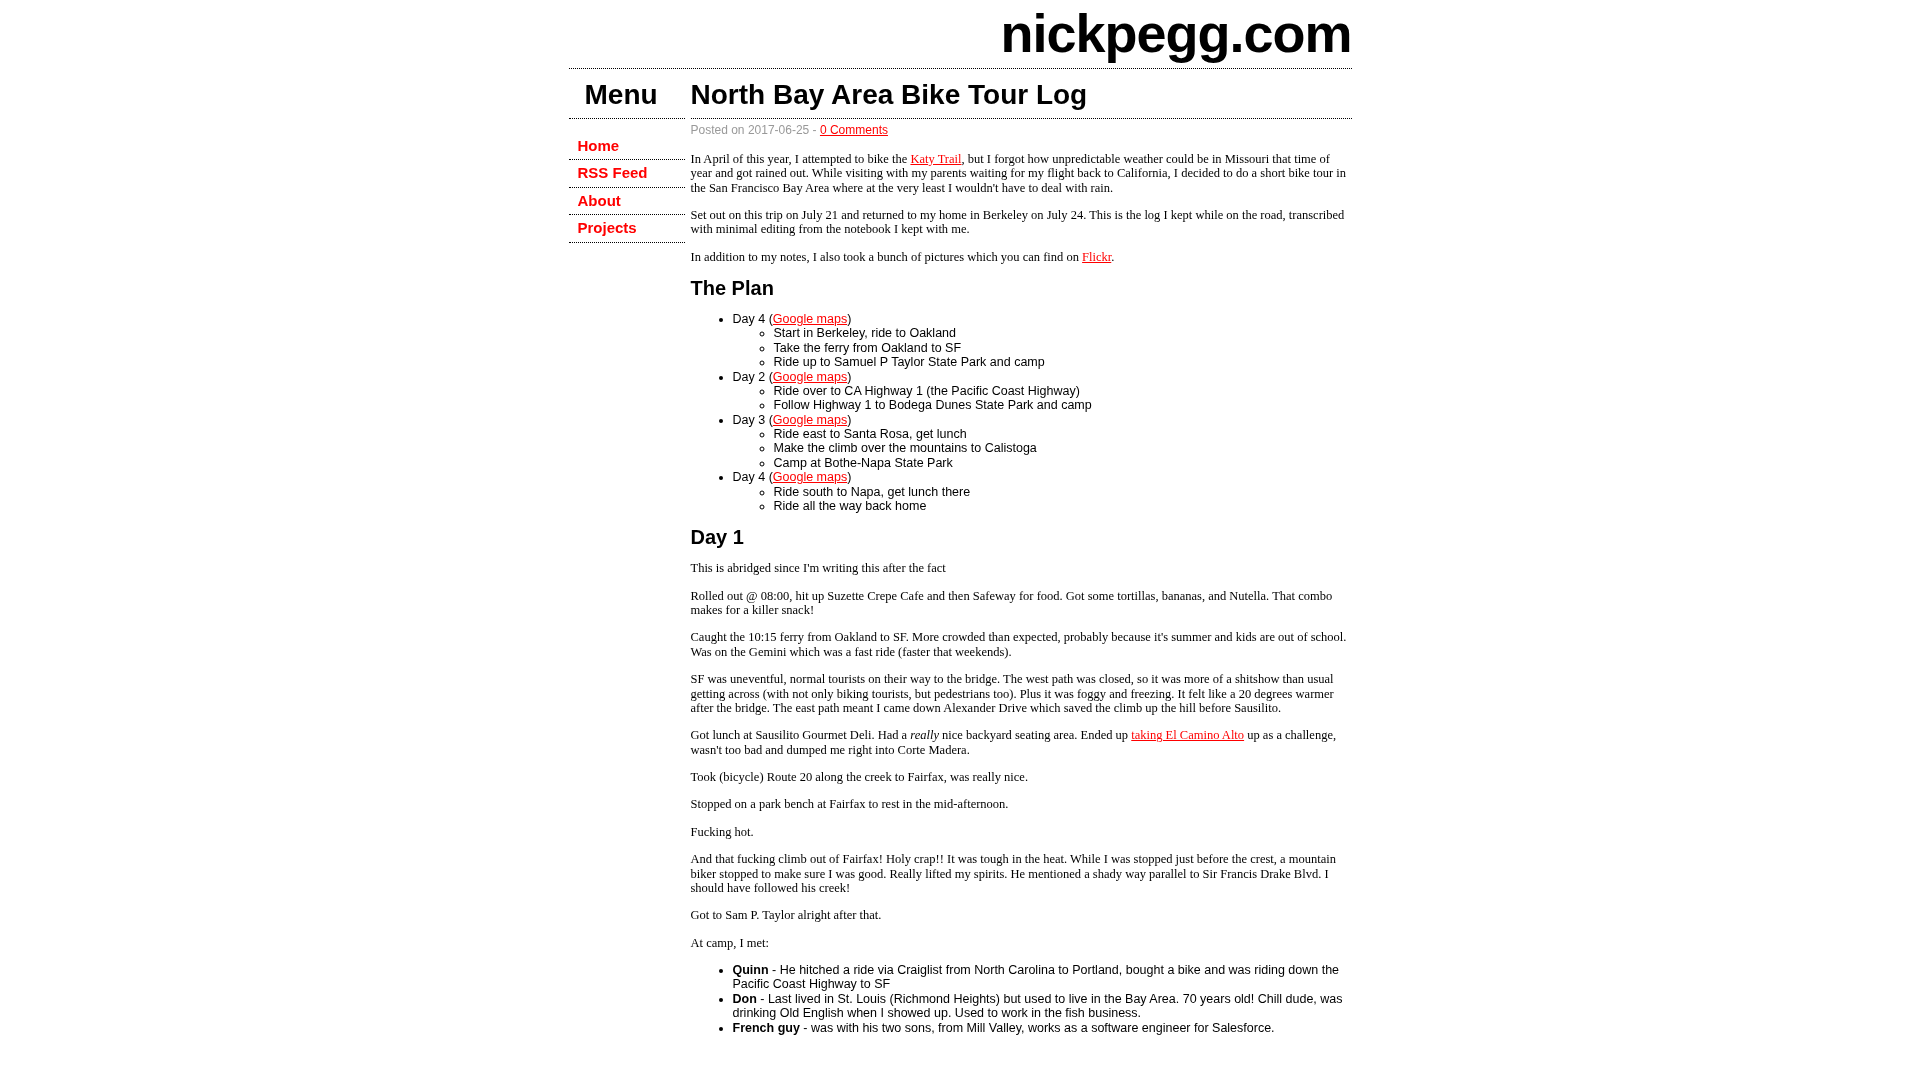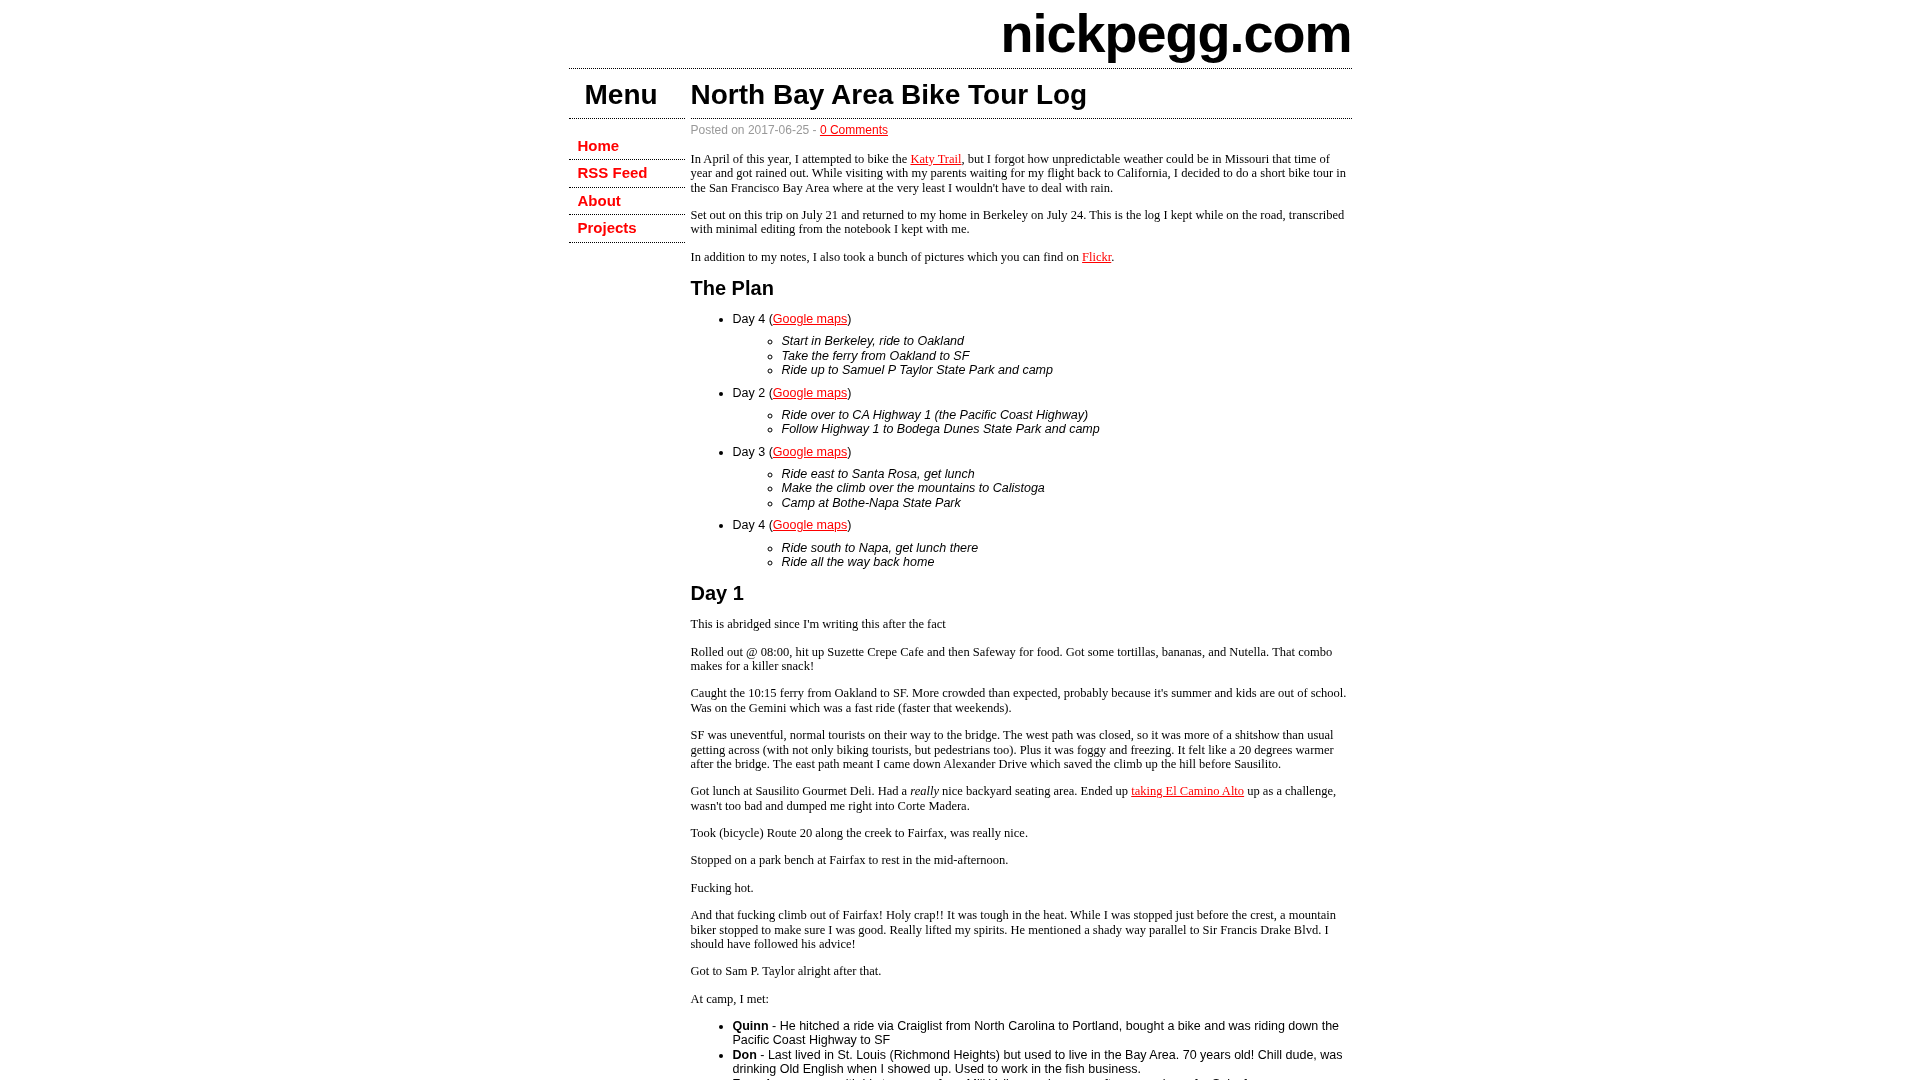--- a/index.html
+++ b/index.html
@@ -39,21 +39,21 @@
     margin: 0; font-size: 28px; font-weight: bold; line-height: 1.0;
     padding-bottom: 9px; border-bottom: 1px dotted #000;
   }
   .post-meta { color: #999999; font-size: 12px; margin: 5px 0 14px 0; }
   .post-meta a { color: #ff0000; text-decoration: underline; }
 
   .post-body p { margin: 13px 0; font-family: Liberation Serif, serif; }
   .post-body h2 { font-size: 20px; font-weight: bold; margin: 8px 0 13px 0; line-height: 1.1; }
   .post-body a { color: #ff0000; text-decoration: underline; }
   .post-body ul { margin: 13px 0; padding-left: 42px; list-style-type: disc; }
-  .post-body ul ul { margin: 8px; padding-left: 41px; list-style-type: circle; font-style: italic; }
+  .post-body ul ul { margin: 0; padding-left: 41px; list-style-type: circle; }
   .post-body li { padding: 0; }
 </style>
 </head>
 <body>
 
 <div class="container">
 
   <header class="site-header">
     <a class="site-title">nickpegg.com</a>
   </header>
@@ -103,21 +103,21 @@
           </ul>
           <h2>Day 1</h2>
           <p><span>This is abridged since I'm writing this after the fact</span></p>
           <p><span>Rolled out @ 08:00, hit up Suzette Crepe Cafe and then Safeway for food. Got some tortillas, bananas, and Nutella. That combo makes for a killer snack!</span></p>
           <p><span>Caught the 10:15 ferry from Oakland to SF. More crowded than expected, probably because it's summer and kids are out of school. Was on the Gemini which was a fast ride (faster that weekends).</span></p>
           <p><span>SF was uneventful, normal tourists on their way to the bridge. The west path was closed, so it was more of a shitshow than usual getting across (with not only biking tourists, but pedestrians too). Plus it was foggy and freezing. It felt like a 20 degrees warmer after the bridge. The east path meant I came down Alexander Drive which saved the climb up the hill before Sausilito.</span></p>
           <p><span>Got lunch at Sausilito Gourmet Deli. Had a </span><em>really</em><span> nice backyard seating area. Ended up </span><a>taking El Camino Alto</a><span> up as a challenge, wasn't too bad and dumped me right into Corte Madera.</span></p>
           <p><span>Took (bicycle) Route 20 along the creek to Fairfax, was really nice.</span></p>
           <p><span>Stopped on a park bench at Fairfax to rest in the mid-afternoon.</span></p>
           <p><span>Fucking hot.</span></p>
-          <p><span>And that fucking climb out of Fairfax! Holy crap!! It was tough in the heat. While I was stopped just before the crest, a mountain biker stopped to make sure I was good. Really lifted my spirits. He mentioned a shady way parallel to Sir Francis Drake Blvd. I should have followed his advice!</span></p>
+          <p><span>And that fucking climb out of Fairfax! Holy crap!! It was tough in the heat. While I was stopped just before the crest, a mountain biker stopped to make sure I was good. Really lifted my spirits. He mentioned a shady way parallel to Sir Francis Drake Blvd. I should have followed his creek!</span></p>
           <p><span>Got to Sam P. Taylor alright after that.</span></p>
           <p><span>At camp, I met:</span></p>
           <ul>
             <li><strong>Quinn</strong><span> - He hitched a ride via Craiglist from North Carolina to Portland, bought a bike and was riding down the Pacific Coast Highway to SF</span></li>
             <li><strong>Don</strong><span> - Last lived in St. Louis (Richmond Heights) but used to live in the Bay Area. 70 years old! Chill dude, was drinking Old English when I showed up. Used to work in the fish business.</span></li>
             <li><strong>French guy</strong><span> - was with his two sons, from Mill Valley, works as a software engineer for Salesforce.</span></li>
           </ul>
         </div>
     </main>
 

